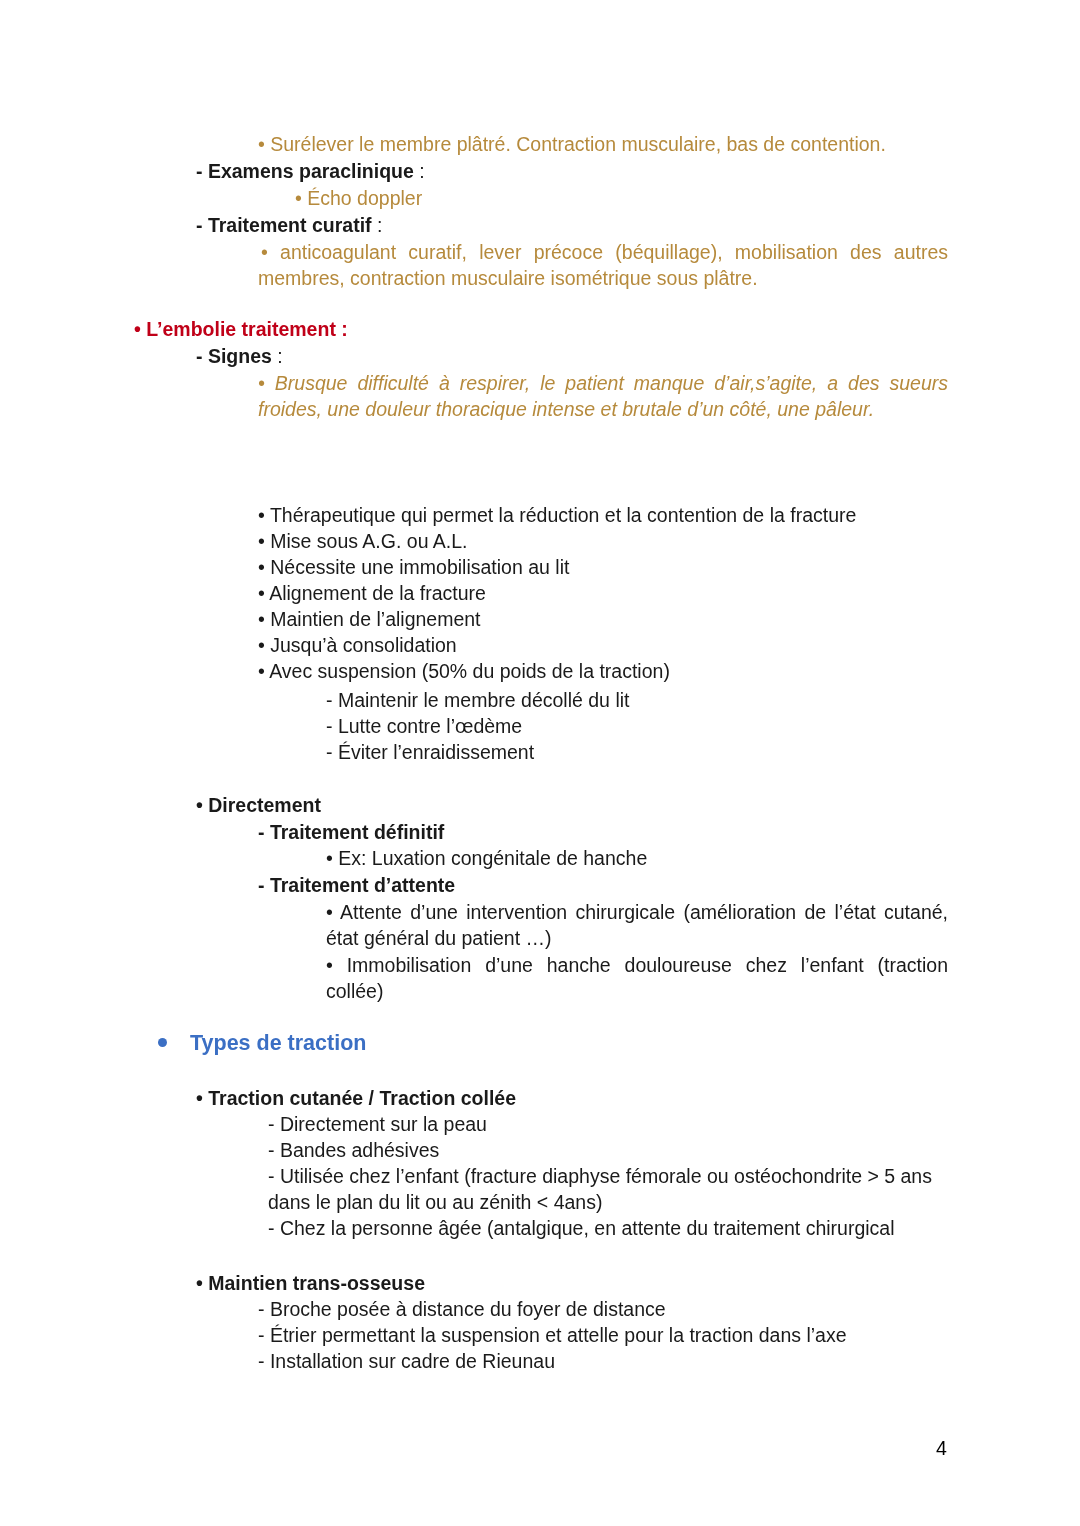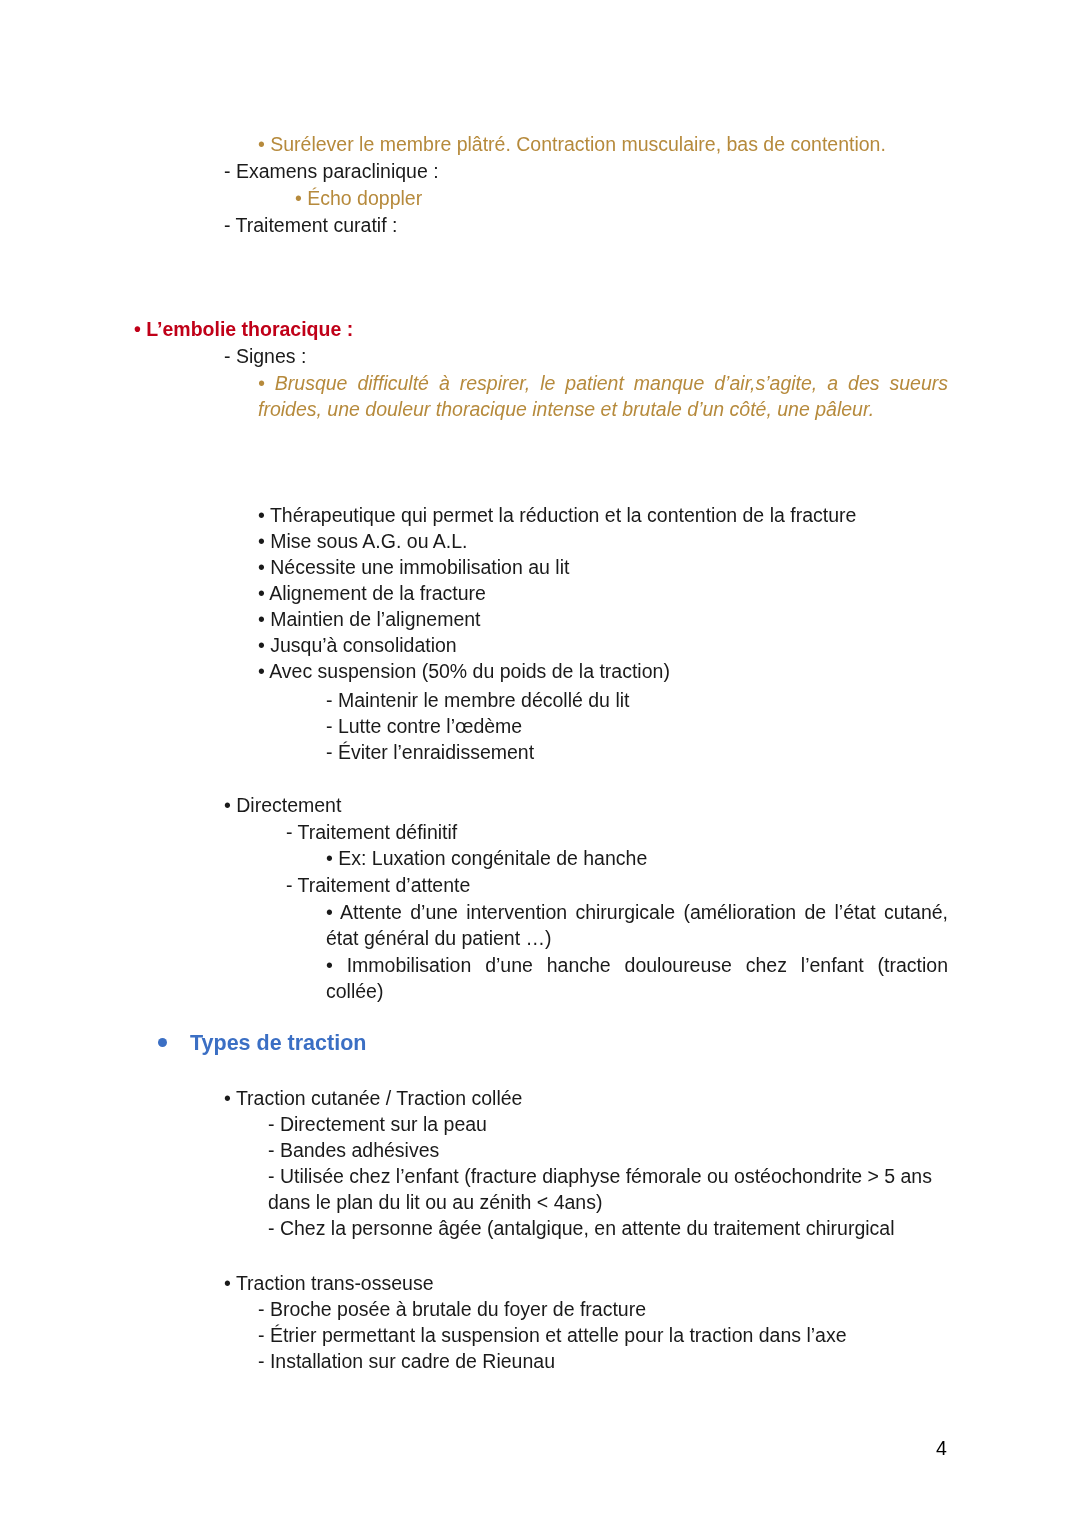--- a/index.html
+++ b/index.html
@@ -33,21 +33,21 @@
     line-height: 26px;
     text-align: justify;
     text-justify: inter-word;
   }
   .blk.nojust { text-align: left; }
 
   
   .tan   { color: #b68a3c; }
   .dark  { color: #1a1a1a; }
   .red   { color: #c00018; font-weight: bold; }
-  .bold  { font-weight: normal; margin-left: 28px; }
+  .bold  { font-weight: bold; }
   .reg   { font-weight: normal; }
 
   
   .sec-head {
     position: absolute;
     font-size: 21.5px;
     line-height: 28px;
     font-weight: bold;
     color: #3b6fc4;
     white-space: nowrap;
@@ -82,22 +82,23 @@
   <div class="row" style="left:196px; top:158px;">
     <span class="dark bold">- Examens paraclinique</span><span class="dark reg"> :</span>
   </div>
 
   <div class="row tan" style="left:258px; top:185px;margin-left:37px;">• Écho doppler</div>
 
   <div class="row" style="left:196px; top:212px;">
     <span class="dark bold">- Traitement curatif</span><span class="dark reg"> :</span>
   </div>
 
+  <div class="blk tan" style="left:258px; top:239px; width:690px; text-indent:3px;">•  anticoagulant curatif, lever précoce (béquillage), mobilisation des autres membres, contraction musculaire isométrique sous plâtre.</div>
 
-  <div class="row red" style="left:134px; top:316px;">• L’embolie thoracique :</div>
+  <div class="row red" style="left:134px; top:316px;">• L’embolie traitement :</div>
 
   <div class="row" style="left:196px; top:343px;">
     <span class="dark bold">- Signes</span><span class="dark reg"> :</span>
   </div>
 
   <div class="blk tan" style="left:258px; top:370px; width:690px;font-style:italic;">• Brusque difficulté à respirer, le patient manque d’air,s’agite, a des sueurs froides, une douleur thoracique intense et brutale d’un côté, une pâleur.</div>
 
 
   <div class="row dark" style="left:258px; top:502px;">• Thérapeutique qui permet la réduction et la contention de la fracture</div>
   <div class="row dark" style="left:258px; top:528px;">• Mise sous A.G. ou A.L.</div>
@@ -123,20 +124,20 @@
   <div class="sec-head" style="left:158px; top:1029px;">
     <span class="dot"></span><span>Types de traction</span>
   </div>
 
   <div class="row dark bold" style="left:196px; top:1085px;">• Traction cutanée / Traction collée</div>
   <div class="row dark" style="left:268px; top:1111px;">- Directement sur la peau</div>
   <div class="row dark" style="left:268px; top:1137px;">- Bandes adhésives</div>
   <div class="blk dark nojust" style="left:268px; top:1163px; width:690px;">- Utilisée chez l’enfant (fracture diaphyse fémorale ou ostéochondrite &gt; 5 ans dans le plan du lit ou au zénith &lt; 4ans)</div>
   <div class="row dark" style="left:268px; top:1215px;">- Chez la personne âgée (antalgique, en attente du traitement chirurgical</div>
 
-  <div class="row dark bold" style="left:196px; top:1270px;">• Traction trans-osseuse</div>
-  <div class="row dark" style="left:258px; top:1296px;">- Broche posée à brutale du foyer de fracture</div>
+  <div class="row dark bold" style="left:196px; top:1270px;">• Maintien trans-osseuse</div>
+  <div class="row dark" style="left:258px; top:1296px;">- Broche posée à distance du foyer de distance</div>
   <div class="row dark" style="left:258px; top:1322px;">- Étrier permettant la suspension et attelle pour la traction dans l’axe</div>
   <div class="row dark" style="left:258px; top:1348px;">- Installation sur cadre de Rieunau</div>
 
   <div class="folio" style="left:936px; top:1437px;">4</div>
 
 </div>
 
 </body></html>

